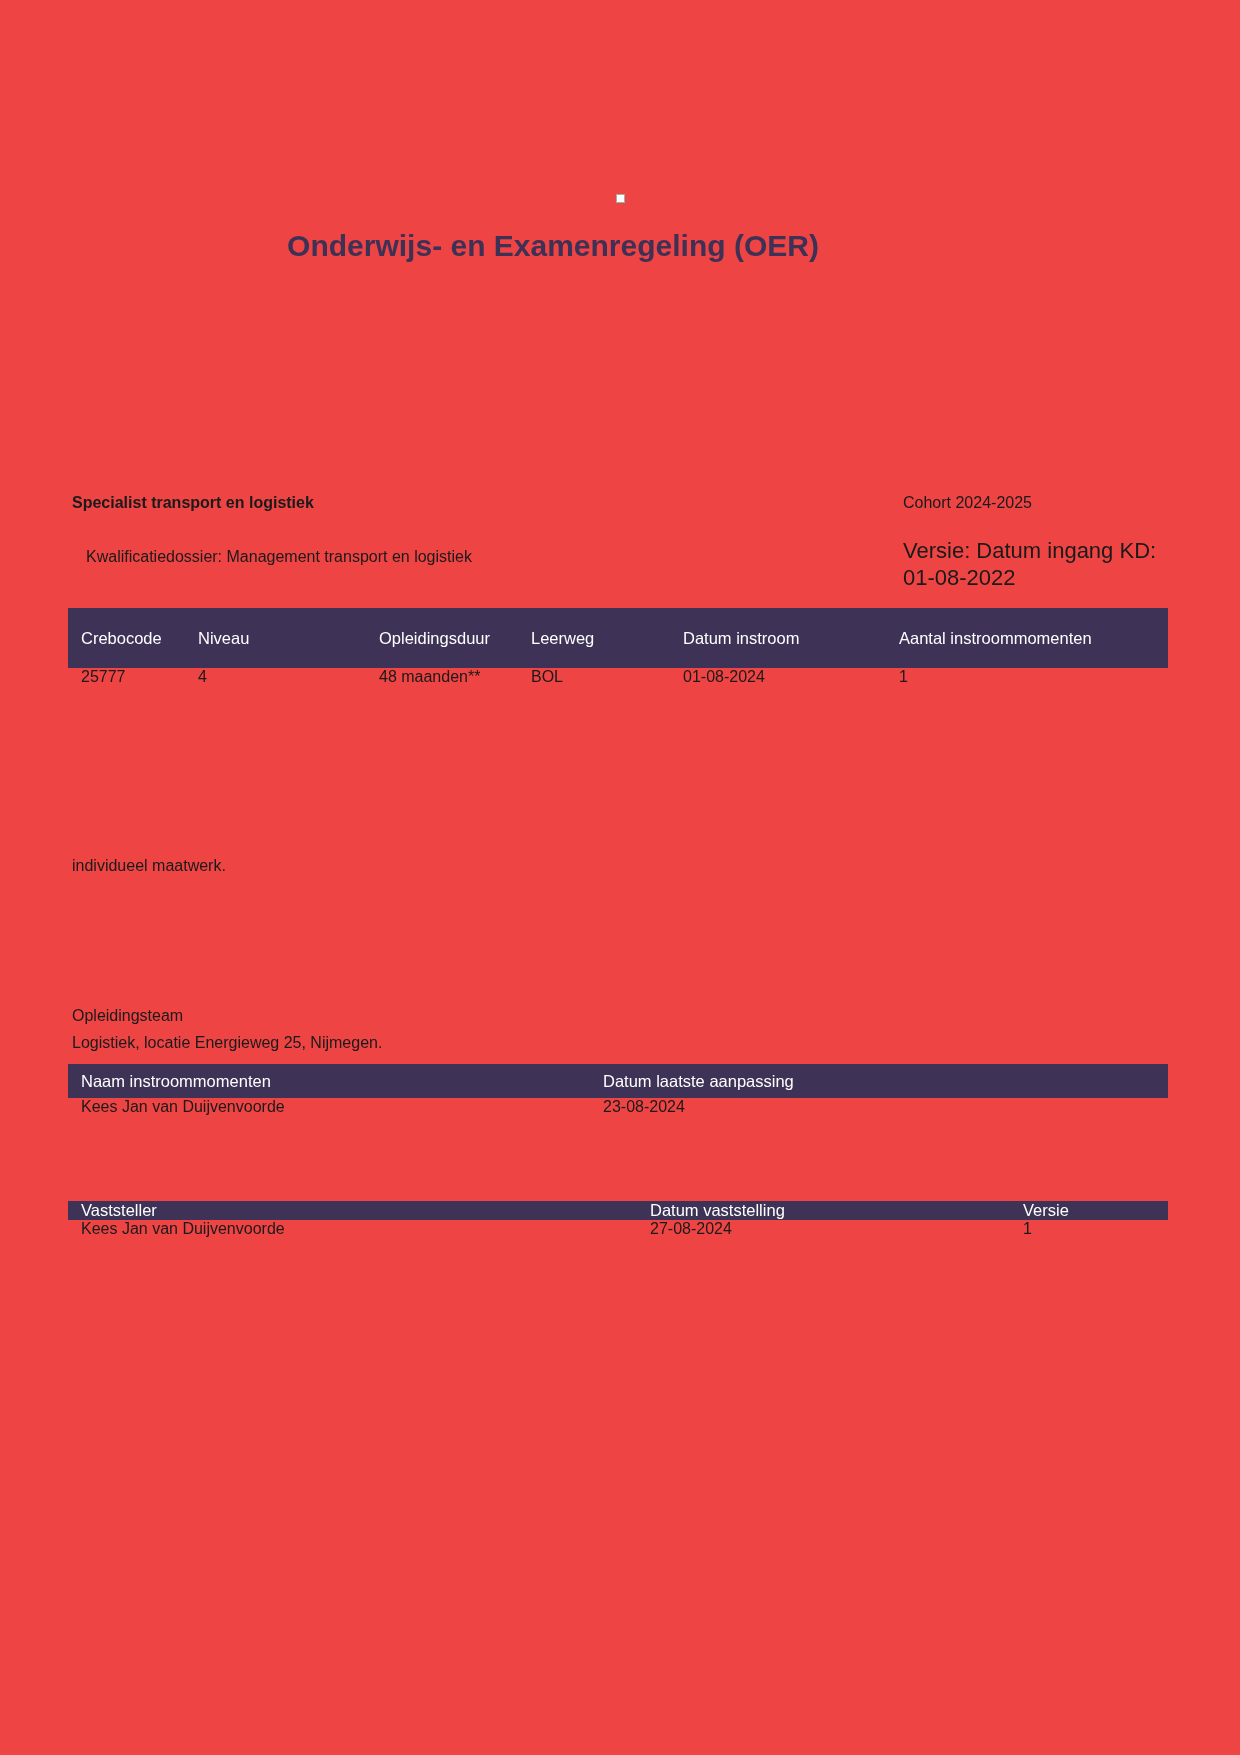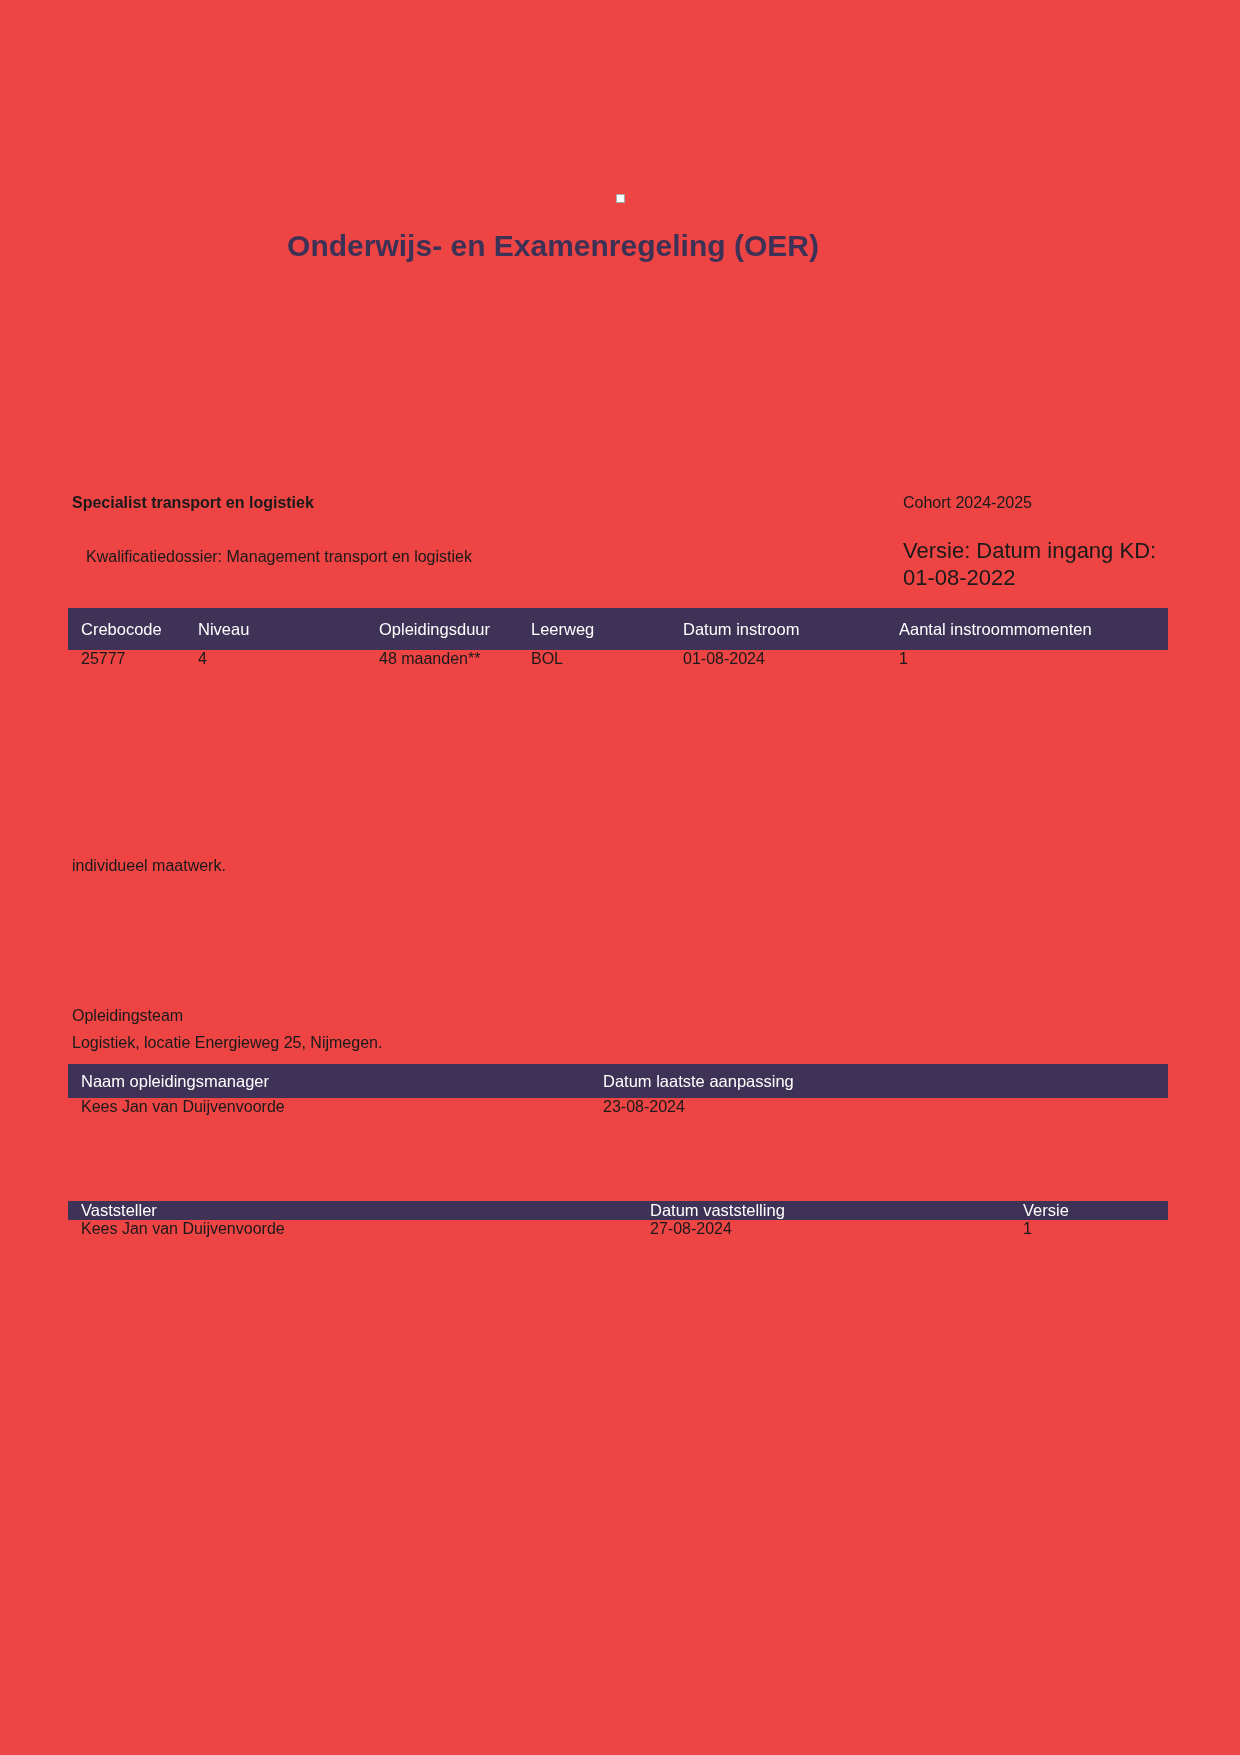--- a/index.html
+++ b/index.html
@@ -86,21 +86,21 @@
   }
   table.tbl td {
     padding: 0;
     vertical-align: top;
     white-space: nowrap;
   }
   table.tbl th:first-child,
   table.tbl td:first-child { padding-left: 13px; }
 
   .program-table { top: 608px; }
-  .program-table th { height: 42px; }
+  .program-table th { height: 60px; }
   .program-table td { padding-top: 76px; padding-bottom: 24px; }
 
   .manager-table { top: 1064px; }
   .manager-table th { height: 34px; }
   .manager-table td { padding-top: 27px; padding-bottom: 20px; }
 
   .approval-table { top: 1201px; }
   .approval-table th { height: 15px; }
   .approval-table td { padding-top: 23px; padding-bottom: 20px; }
 
@@ -179,21 +179,21 @@
     <div>Logistiek, locatie Energieweg 25, Nijmegen.</div>
   </div>
 
   <table class="tbl manager-table">
     <colgroup>
       <col style="width:535px">
         <col style="width:565px">
     </colgroup>
     <thead>
       <tr>
-        <th>Naam opleidingsmanager</th>
+        <th>Naam instroommomenten</th>
         <th>Datum laatste aanpassing</th>
       </tr>
     </thead>
     <tbody>
       <tr>
         <td>Kees Jan van Duijvenvoorde</td>
         <td>23-08-2024</td>
       </tr>
     </tbody>
   </table>

